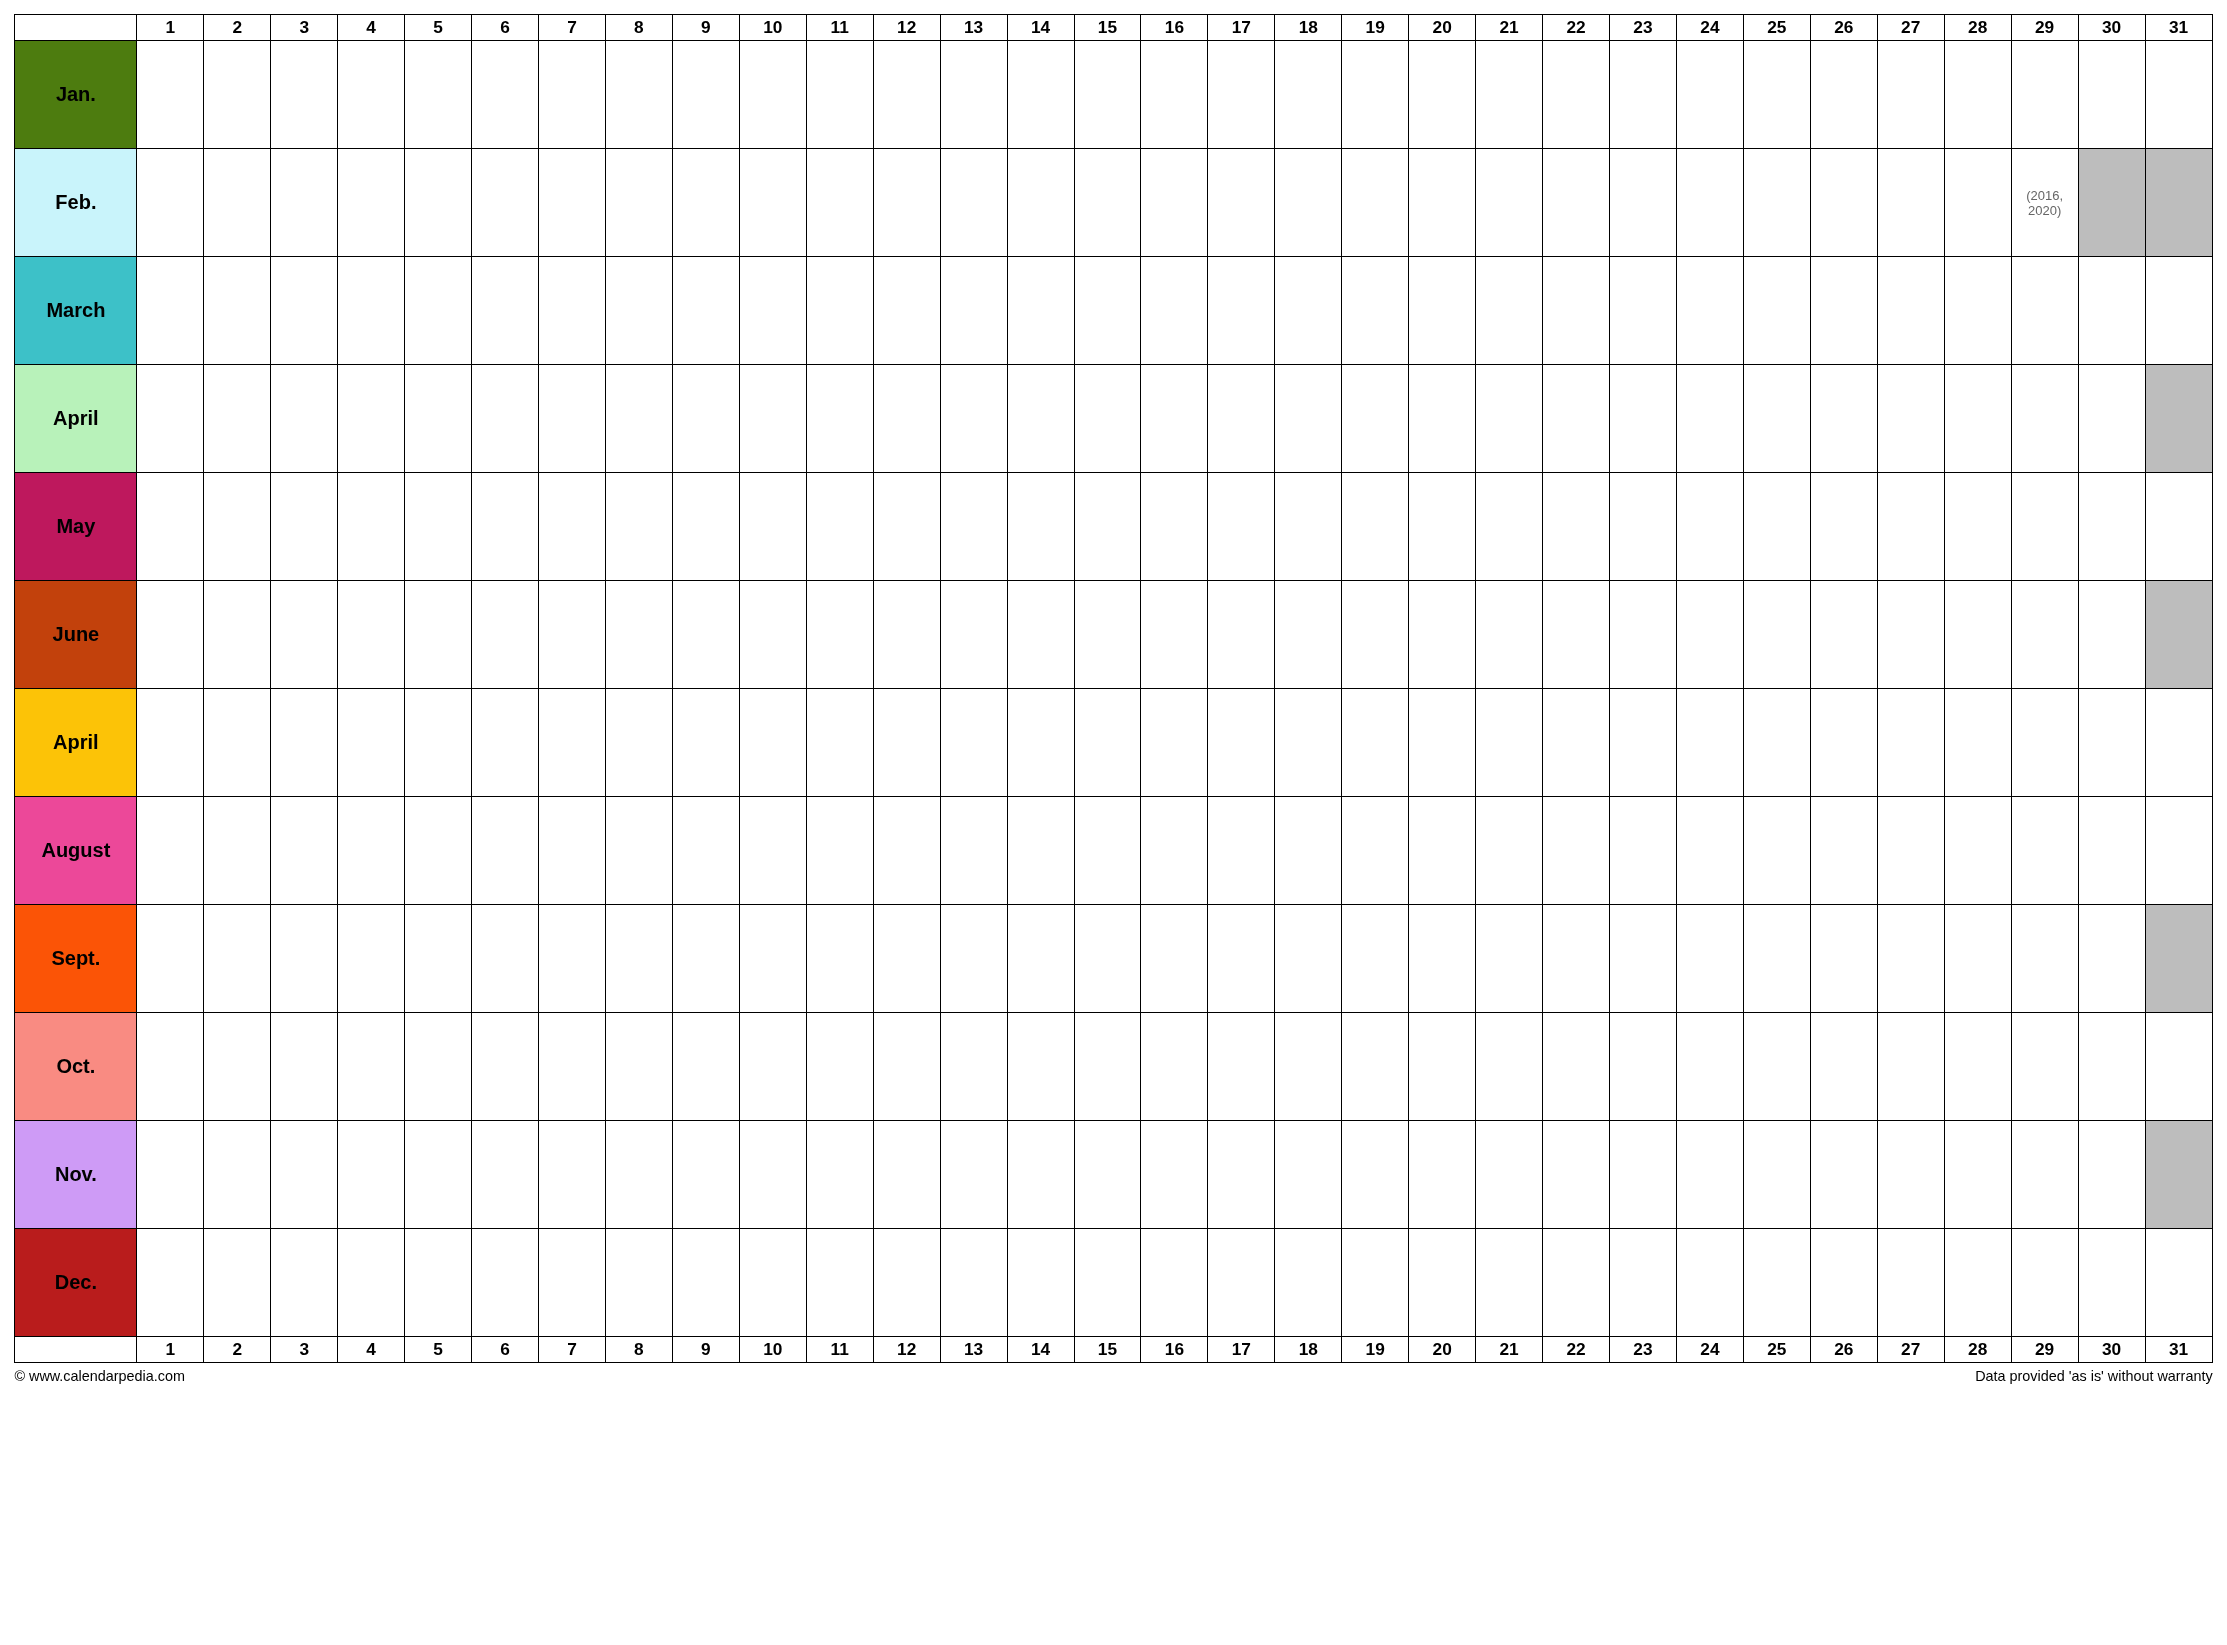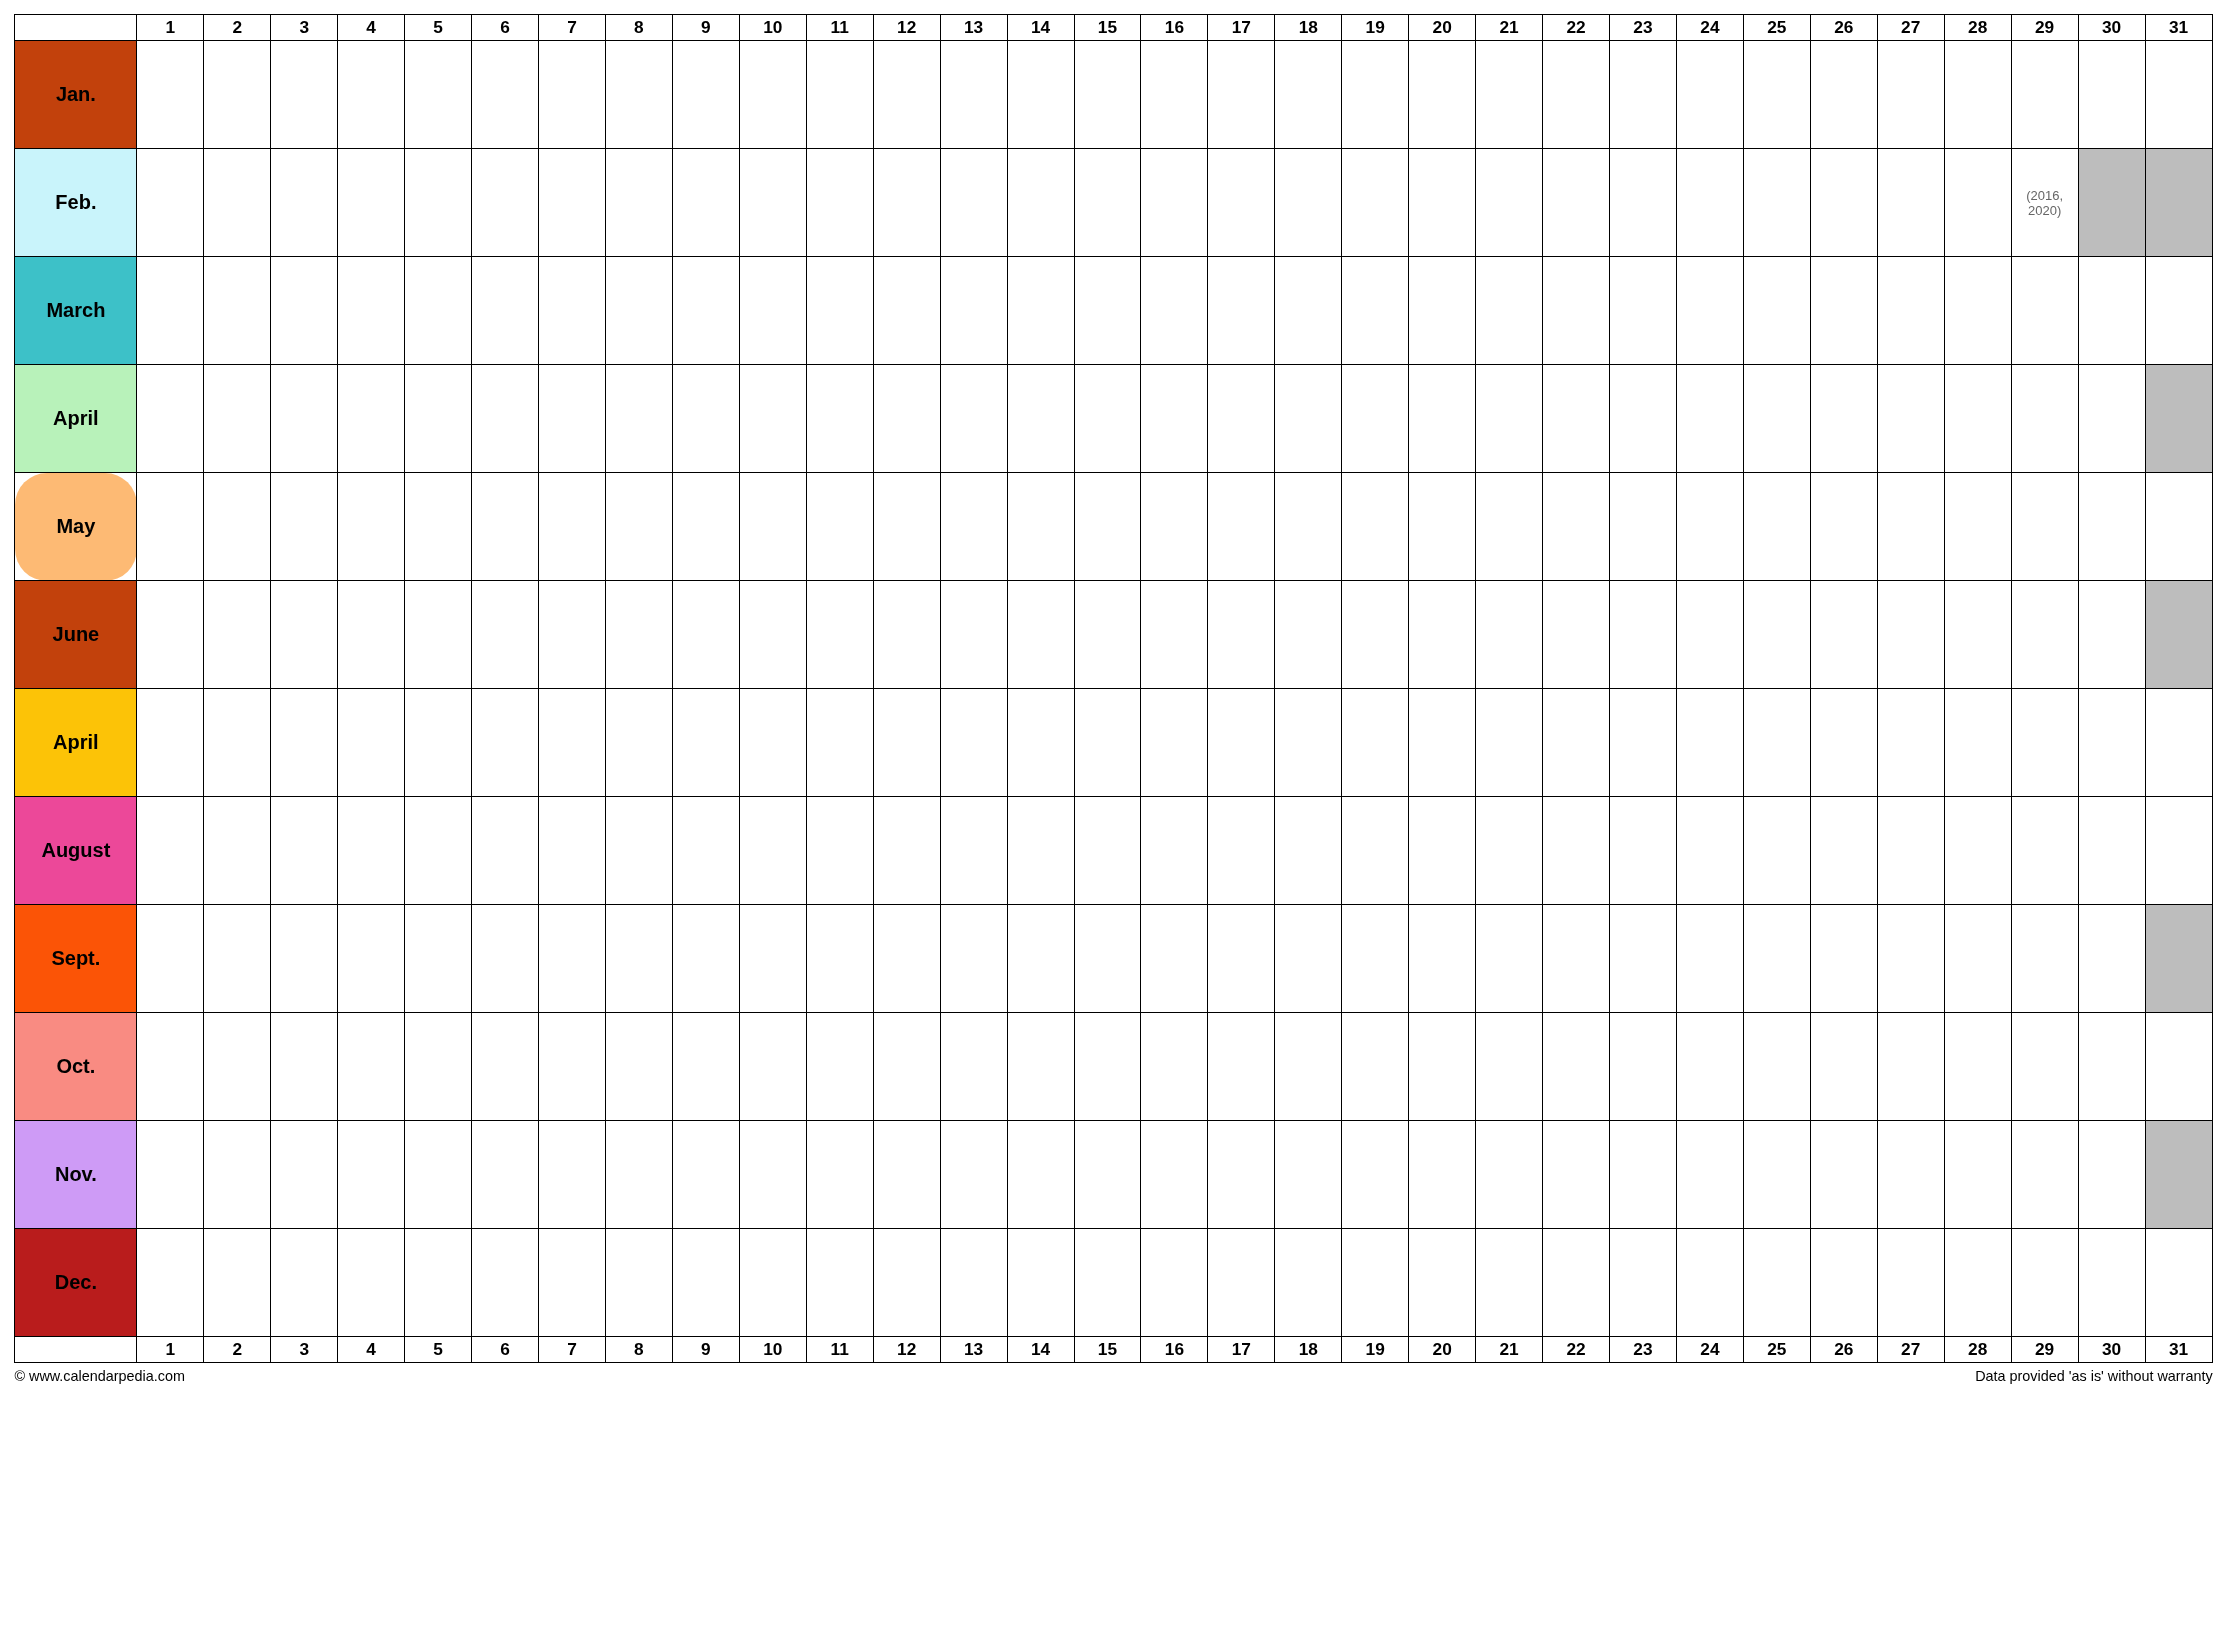--- a/index.html
+++ b/index.html
@@ -120,21 +120,21 @@
           <th class="daycol">26</th>
           <th class="daycol">27</th>
           <th class="daycol">28</th>
           <th class="daycol">29</th>
           <th class="daycol">30</th>
           <th class="daycol">31</th>
         </tr>
     </thead>
     <tbody id="body-rows">
         <tr>
-          <td class="monthcell" style="background: #c2410c;">Jan.</td>
+          <td class="monthcell" style="background: #4d7c0f;">Jan.</td>
           <td class="daycell"></td>
           <td class="daycell"></td>
           <td class="daycell"></td>
           <td class="daycell"></td>
           <td class="daycell"></td>
           <td class="daycell"></td>
           <td class="daycell"></td>
           <td class="daycell"></td>
           <td class="daycell"></td>
           <td class="daycell"></td>
@@ -256,21 +256,21 @@
           <td class="daycell"></td>
           <td class="daycell"></td>
           <td class="daycell"></td>
           <td class="daycell"></td>
           <td class="daycell"></td>
           <td class="daycell"></td>
           <td class="daycell"></td>
           <td class="daycell grey"></td>
         </tr>
         <tr>
-          <td class="monthcell" style="background: #fdba74; border-radius: 32px;">May</td>
+          <td class="monthcell" style="background: #be185d;">May</td>
           <td class="daycell"></td>
           <td class="daycell"></td>
           <td class="daycell"></td>
           <td class="daycell"></td>
           <td class="daycell"></td>
           <td class="daycell"></td>
           <td class="daycell"></td>
           <td class="daycell"></td>
           <td class="daycell"></td>
           <td class="daycell"></td>

